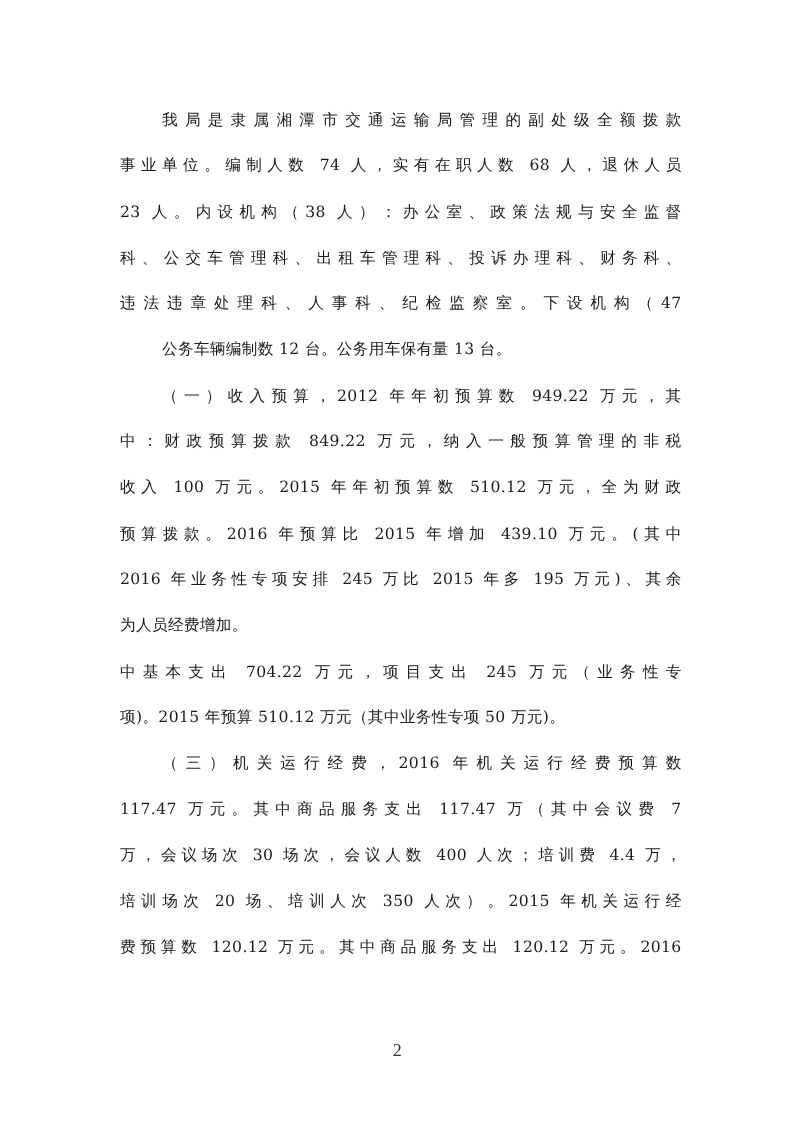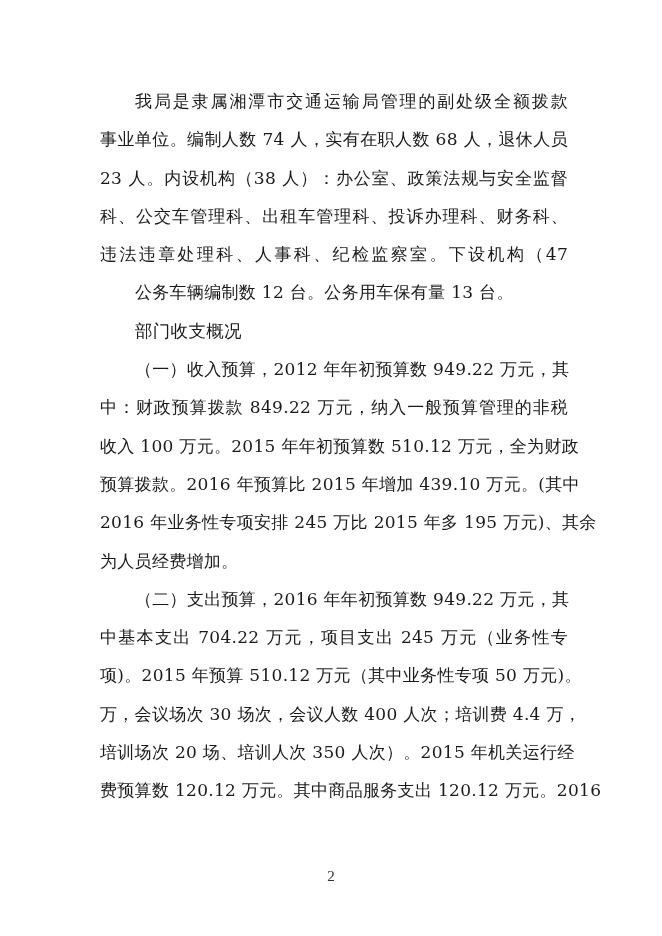--- a/index.html
+++ b/index.html
@@ -1,46 +1,46 @@
 <!DOCTYPE html>
 <html><head>
 <meta charset="utf-8">
 <style>
   html, body { margin:0; padding:0; background:#ffffff; }
   body { width:662px; height:936px; position:relative; overflow:hidden;
          font-family: "DejaVu Serif", "Liberation Serif", serif; color:#1a1a1a; }
   .page { position:absolute; left:0; top:0; width:662px; height:936px; background:#fff; }
   .body-text { position:absolute; left:100px; top:82px; width:468px; }
-  .line { height:38.3px; line-height:38.3px; font-size:17px; white-space:nowrap;
+  .line { height:38.3px; line-height:38.3px; font-size:13px; white-space:nowrap;
           text-align:justify; text-align-last:justify; letter-spacing:0.3px; }
   .line.last { text-align-last:left; }
   .line.indent { padding-left:35px; }
   .heading { font-family:"DejaVu Sans", "Liberation Sans", sans-serif; font-size:17.5px; }
   .page-number { position:absolute; left:0; width:662px; top:868px; text-align:center;
                  font-family:"Liberation Serif", "DejaVu Serif", serif; font-size:15px; color:#333; }
 </style>
 </head>
 <body>
 
 <div class="page">
   <div class="body-text">
     <div class="line indent">我局是隶属湘潭市交通运输局管理的副处级全额拨款</div>
     <div class="line">事业单位。编制人数 74 人，实有在职人数 68 人，退休人员</div>
     <div class="line">23 人。内设机构（38 人）：办公室、政策法规与安全监督</div>
     <div class="line">科、公交车管理科、出租车管理科、投诉办理科、财务科、</div>
     <div class="line">违法违章处理科、人事科、纪检监察室。下设机构（47</div>
     <div class="line indent last">公务车辆编制数 12 台。公务用车保有量 13 台。</div>
-    <div class="line indent last heading">部门收支概况</div>
     <div class="line indent">（一）收入预算，2012 年年初预算数 949.22 万元，其</div>
     <div class="line">中：财政预算拨款 849.22 万元，纳入一般预算管理的非税</div>
     <div class="line">收入 100 万元。2015 年年初预算数 510.12 万元，全为财政</div>
     <div class="line">预算拨款。2016 年预算比 2015 年增加 439.10 万元。(其中</div>
     <div class="line">2016 年业务性专项安排 245 万比 2015 年多 195 万元)、其余</div>
     <div class="line last">为人员经费增加。</div>
-    <div class="line indent">（二）支出预算，2016 年年初预算数 949.22 万元，其</div>
     <div class="line">中基本支出 704.22 万元，项目支出 245 万元（业务性专</div>
     <div class="line last">项)。2015 年预算 510.12 万元（其中业务性专项 50 万元)。</div>
+    <div class="line indent">（三）机关运行经费，2016 年机关运行经费预算数</div>
+    <div class="line">117.47 万元。其中商品服务支出 117.47 万（其中会议费 7</div>
     <div class="line">万，会议场次 30 场次，会议人数 400 人次；培训费 4.4 万，</div>
     <div class="line">培训场次 20 场、培训人次 350 人次）。2015 年机关运行经</div>
     <div class="line">费预算数 120.12 万元。其中商品服务支出 120.12 万元。2016</div>
   </div>
   <div class="page-number">2</div>
 </div>
 
 </body></html>

